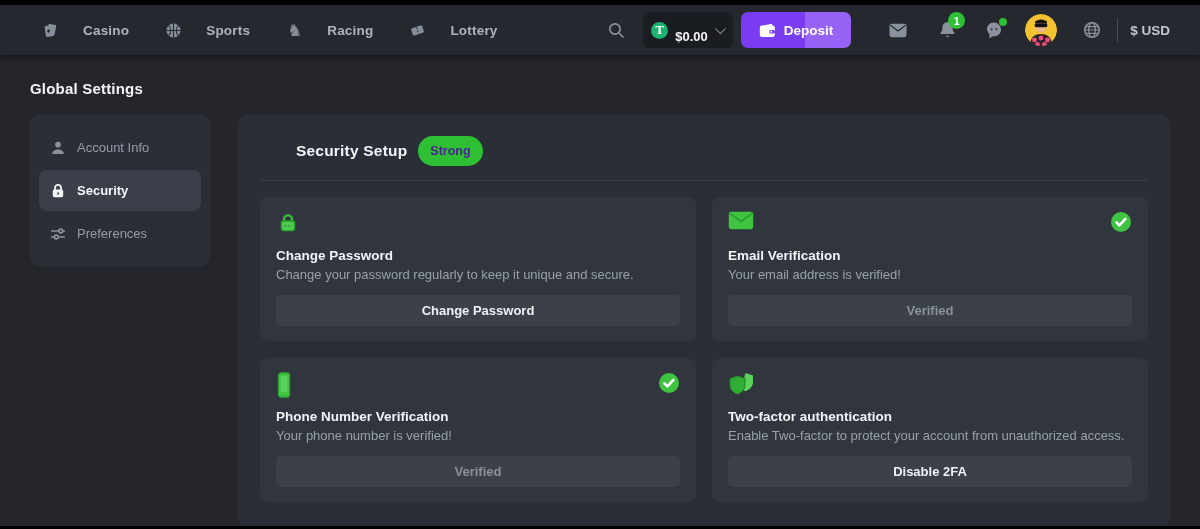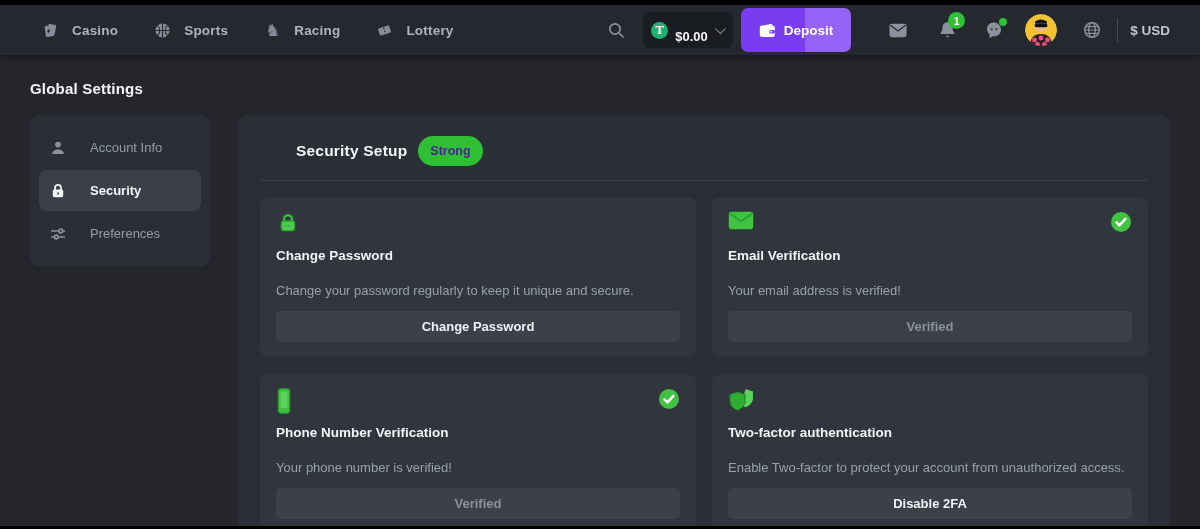--- a/index.html
+++ b/index.html
@@ -3,68 +3,68 @@
 <meta charset="utf-8">
 <style>
   * { margin:0; padding:0; box-sizing:border-box; }
   html,body { width:1200px; height:529px; overflow:hidden; }
   body { background:#000; font-family:"Liberation Sans","DejaVu Sans",sans-serif; }
   .app { position:absolute; top:5px; left:0; right:0; bottom:3px; background:#24262c; overflow:hidden; }
 
   
   .navbar { height:50px; background:#25282f; display:flex; align-items:center; padding:0 30px 0 42px; box-shadow:0 3px 6px rgba(0,0,0,.35); position:relative; z-index:2; }
   .nav-left { display:flex; align-items:center; gap:36px; }
-  .nav-item { display:flex; align-items:center; gap:13px; cursor:pointer; color:#9aa1ac; }
+  .nav-item { display:flex; align-items:center; gap:24px; cursor:pointer; color:#9aa1ac; }
   .nav-item .glyph { width:17px; height:17px; display:flex; align-items:center; justify-content:center; color:#868d98; }
   .nav-item .lbl { font-size:13.5px; font-weight:600; color:#aeb4bd; letter-spacing:.2px; }
   .horse-glyph { font-size:17px; line-height:17px; color:#868d98; }
 
   .nav-right { margin-left:auto; display:flex; align-items:center; }
   .icon-btn { width:18px; height:18px; color:#8b929d; cursor:pointer; position:relative; display:flex; align-items:center; justify-content:center; }
   .search-btn { margin-right:18px; }
   .balance-pill { display:flex; align-items:center; gap:7px; background:#191c21; border-radius:7px; height:36px; padding:0 10px 0 8px; cursor:pointer; margin-right:8px; }
   .coin { width:17px; height:17px; border-radius:50%; background:#1db272; color:#fff; font-size:11px; font-weight:bold; font-family:"DejaVu Serif",serif; display:flex; align-items:center; justify-content:center; }
   .balance-amt { color:#f4f5f7; font-size:13px; font-weight:bold;margin-top:12px; }
   .caret { width:8px; height:8px; border-right:1.6px solid #8b929d; border-bottom:1.6px solid #8b929d; transform:rotate(45deg) translateY(-2px); }
-  .deposit-btn { border:none; cursor:pointer; height:44px; padding:0 18px; border-radius:7px;
+  .deposit-btn { border:none; cursor:pointer; height:36px; padding:0 18px; border-radius:7px;
     background:linear-gradient(90deg,#7a3cf0 0%,#7a3cf0 58%,#9763f6 58%,#9763f6 100%);
     color:#fff; font-size:13.5px; font-weight:bold; display:flex; align-items:center; gap:8px; margin-right:38px; font-family:inherit; }
   .mail-btn { margin-right:31px; }
   .bell-btn { margin-right:29px; }
   .chat-btn { margin-right:22px; }
   .nav-badge { position:absolute; top:-9px; right:-9px; min-width:17px; height:17px; padding:0 4px; border-radius:9px; background:#2fbf35; color:#fff; font-size:10.5px; font-weight:bold; display:flex; align-items:center; justify-content:center; }
   .green-dot { position:absolute; top:-3px; right:-4px; width:8px; height:8px; border-radius:50%; background:#2fbf35; }
   .avatar { width:32px; height:32px; border-radius:50%; overflow:hidden; cursor:pointer; margin-right:26px; flex:none; }
   .globe-btn { margin-right:16px; }
   .vdiv { width:1px; height:24px; background:#454b55; margin-right:12px; }
   .currency-select { display:flex; align-items:center; color:#c3c8d0; font-size:13.5px; font-weight:600; cursor:pointer; }
 
   
   .content { padding:0 30px; }
   .page-title { color:#f2f4f6; font-size:15px; font-weight:bold; margin-top:25px; letter-spacing:.2px; }
   .layout { display:flex; margin-top:18px; align-items:flex-start; }
 
   .sidebar { width:180px; flex:none; background:#2a2e36; border-radius:9px; padding:10px 0; }
-  .side-item { display:flex; align-items:center; gap:24px; height:41px; margin:2px 9px; padding:0 11px; border-radius:8px; cursor:pointer; color:#8b929d; }
+  .side-item { display:flex; align-items:center; gap:11px; height:41px; margin:2px 9px; padding:0 11px; border-radius:8px; cursor:pointer; color:#8b929d; }
   .side-item .s-lbl { font-size:13px; color:#969da8; white-space:nowrap; }
   .side-item.active { background:#3a3f49; color:#f2f4f6; }
   .side-item.active .s-lbl { color:#f5f6f8; font-weight:bold; }
   .side-icon { width:16px; height:16px; flex:none; }
 
   .main-panel { flex:1; margin-left:28px; background:#2a2e36; border-radius:10px; padding:21px 22px 20px; min-height:412px; }
   .panel-header { display:flex; align-items:center; gap:11px; }
   .panel-header h2 { color:#f2f4f6; font-size:15.5px; font-weight:bold; letter-spacing:.2px;margin-left:36px; }
   .badge { background:#2fbf35; color:#4c1d95; font-size:12.5px; font-weight:bold; padding:8px 12px; border-radius:999px; }
   .divider { border-top:1px solid #3b4048; margin-top:14px; }
 
   .cards { display:grid; grid-template-columns:1fr 1fr; gap:17px 16px; margin-top:16px; }
   .card { background:#31353e; border-radius:8px; padding:14px 16px 15px; }
   .card-top { display:flex; justify-content:space-between; align-items:flex-start; min-height:26px; }
   .card-title { color:#f2f4f6; font-size:13.5px; font-weight:bold; margin-top:11px; }
-  .card-desc { color:#99a0aa; font-size:13px; margin-top:20px; }
+  .card-desc { color:#99a0aa; font-size:13px; margin-top:4px; }
   .card-btn { display:block; width:100%; height:31px; margin-top:13px; border:none; border-radius:5px; background:#3b4049; font-size:13px; font-weight:bold; cursor:pointer; font-family:inherit; }
   .card-btn.primary { color:#eef1f4; }
   .card-btn.muted { color:#8a919b; cursor:default; }
   svg { display:block; }
 </style>
 </head>
 <body>
 
 <div class="app">
 

